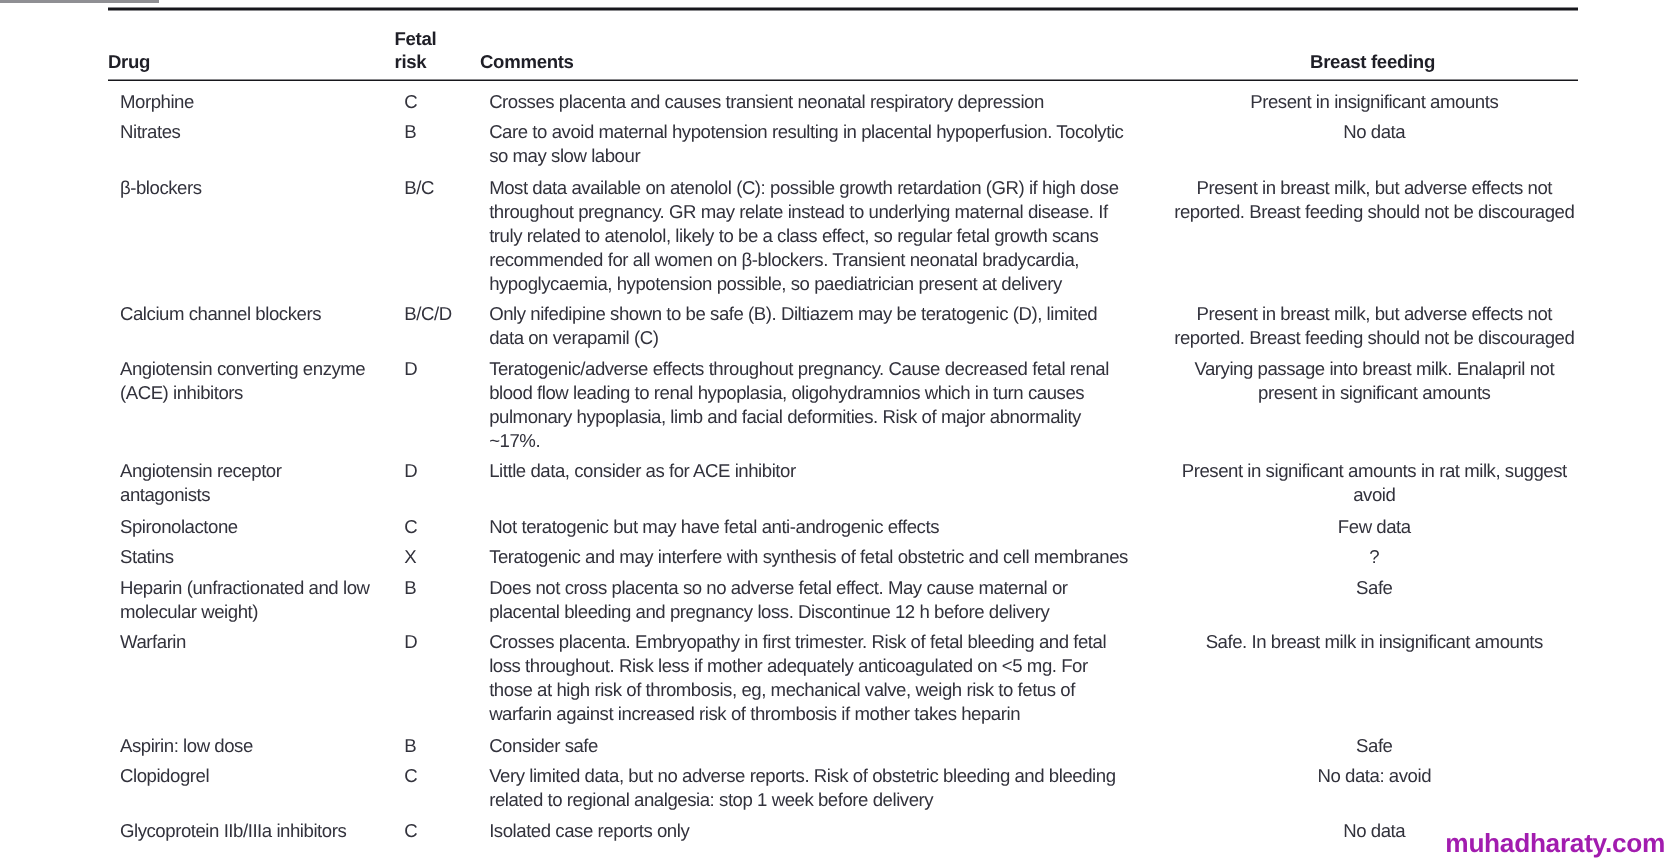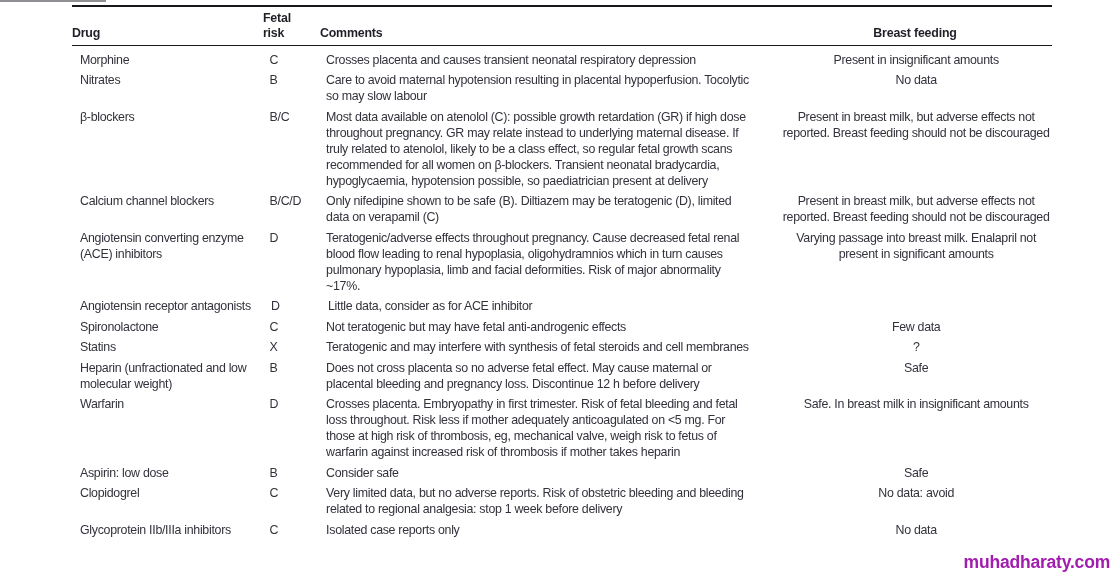--- a/index.html
+++ b/index.html
@@ -36,21 +36,21 @@
   .rows { padding-top:1px;margin-left:8px; }
   .row {
     display:flex; align-items:flex-start;
     padding-top:4.5px;
     font-size:12.4px; line-height:16px; letter-spacing:-0.3px;
   }
   .c-drug     { width:191px; padding-right:20px; }
   .c-risk     { width:57px;  padding-right:6px; }
   .c-comments { width:458px; padding-right:24px; }
   .c-breast   { width:274px;text-align:center; }
-  .narrow { display:inline-block; width:34px; }
+  .narrow { display:inline-block; width:34px;margin-top:8px; }
   .watermark {
     position:absolute; right:9px; bottom:3px;
     font-weight:bold; font-size:17.5px; letter-spacing:-0.2px;
     color:#a21caf;
     margin-top:43px;
   }
 </style>
 </head>
 <body>
 
@@ -104,33 +104,34 @@
       <div class="c-drug">Angiotensin converting enzyme (ACE) inhibitors</div>
       <div class="c-risk">D</div>
       <div class="c-comments">Teratogenic/adverse effects throughout pregnancy. Cause decreased fetal renal blood flow leading to renal hypoplasia, oligohydramnios which in turn causes pulmonary hypoplasia, limb and facial deformities. Risk of major abnormality ~17%.</div>
       <div class="c-breast">Varying passage into breast milk. Enalapril not present in significant amounts</div>
     </div>
 
     <div class="row">
       <div class="c-drug">Angiotensin receptor antagonists</div>
       <div class="c-risk">D</div>
       <div class="c-comments">Little data, consider as for ACE inhibitor</div>
+      <div class="c-breast">Present in significant amounts in rat milk, suggest avoid</div>
     </div>
 
     <div class="row">
       <div class="c-drug">Spironolactone</div>
       <div class="c-risk">C</div>
       <div class="c-comments">Not teratogenic but may have fetal anti-androgenic effects</div>
       <div class="c-breast">Few data</div>
     </div>
 
     <div class="row">
       <div class="c-drug">Statins</div>
       <div class="c-risk">X</div>
-      <div class="c-comments">Teratogenic and may interfere with synthesis of fetal steroids and cell membranes</div>
+      <div class="c-comments">Teratogenic and may interfere with synthesis of fetal obstetric and cell membranes</div>
       <div class="c-breast">?</div>
     </div>
 
     <div class="row">
       <div class="c-drug">Heparin (unfractionated and low molecular weight)</div>
       <div class="c-risk">B</div>
       <div class="c-comments">Does not cross placenta so no adverse fetal effect. May cause maternal or placental bleeding and pregnancy loss. Discontinue 12 h before delivery</div>
       <div class="c-breast">Safe</div>
     </div>
 

